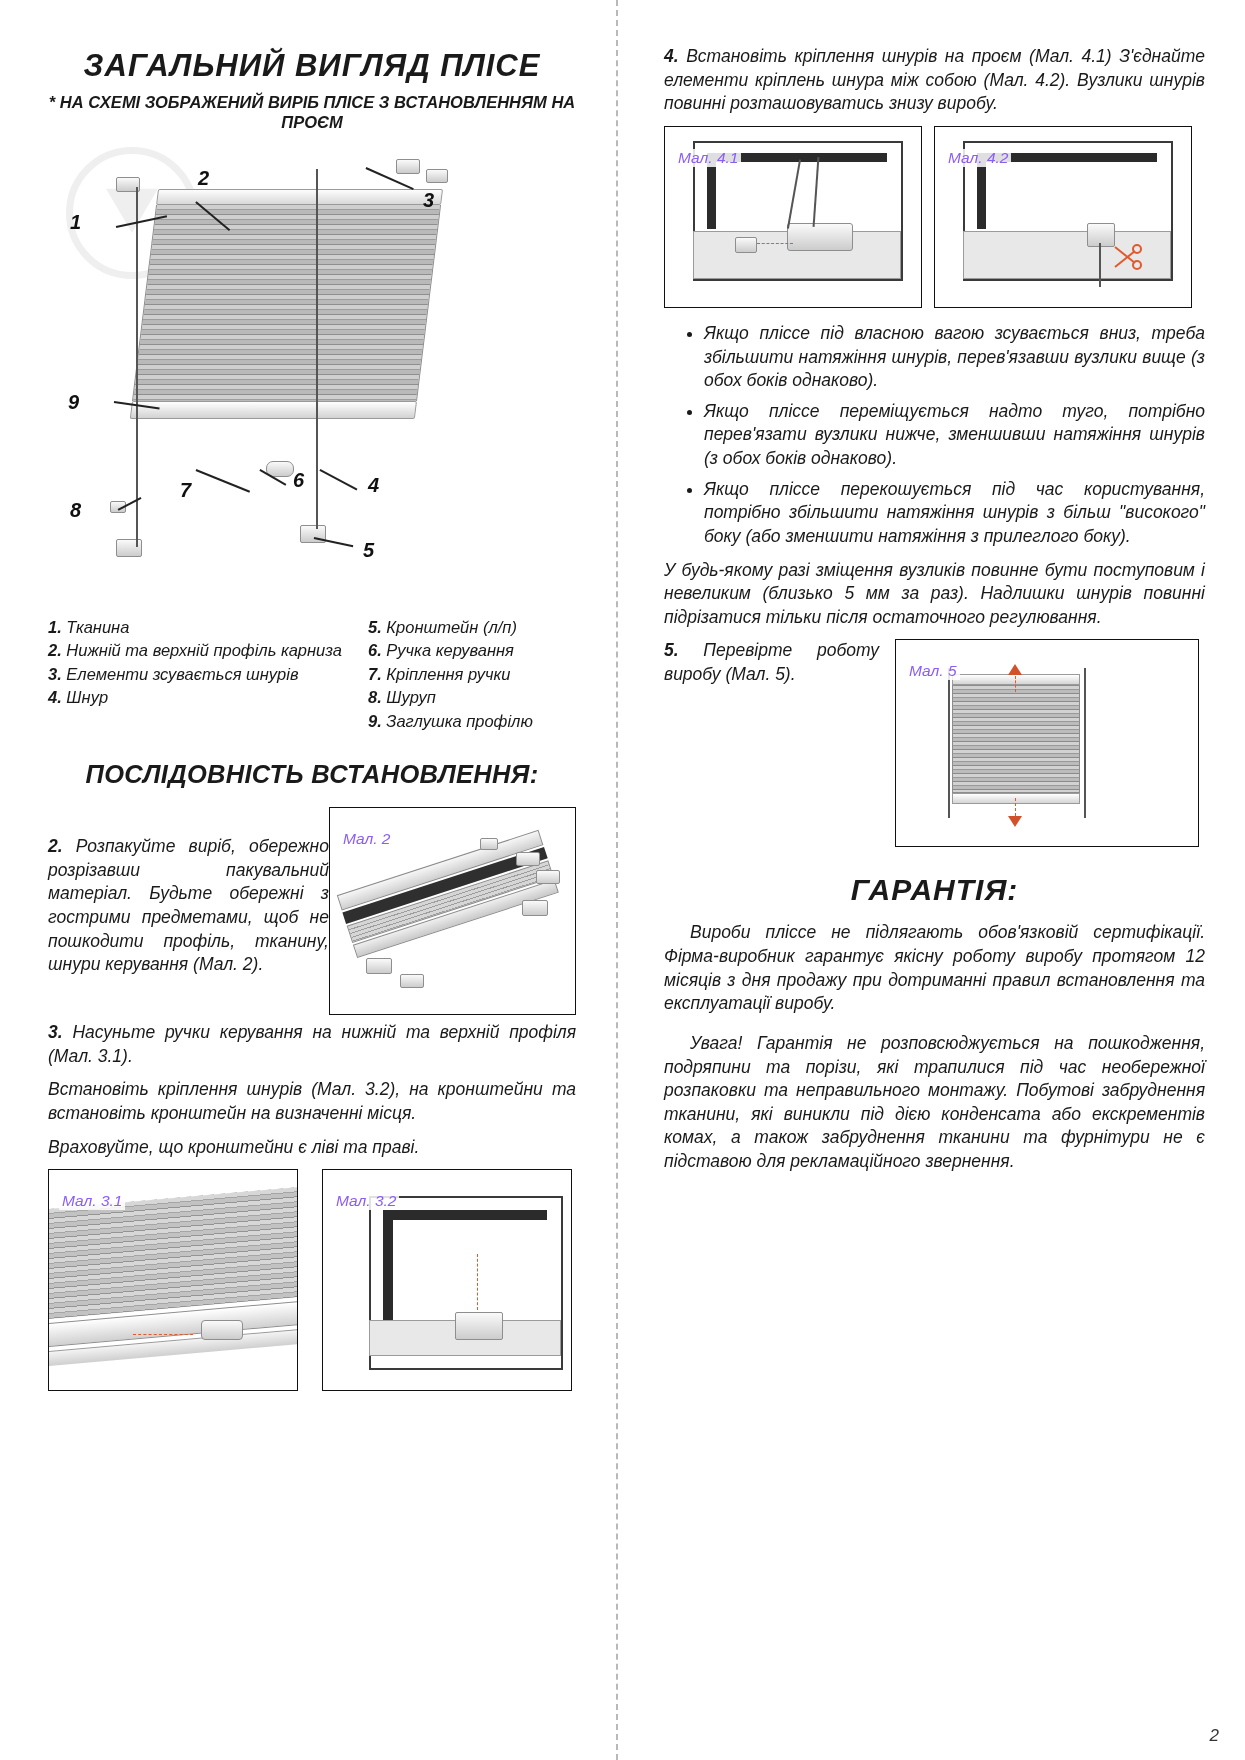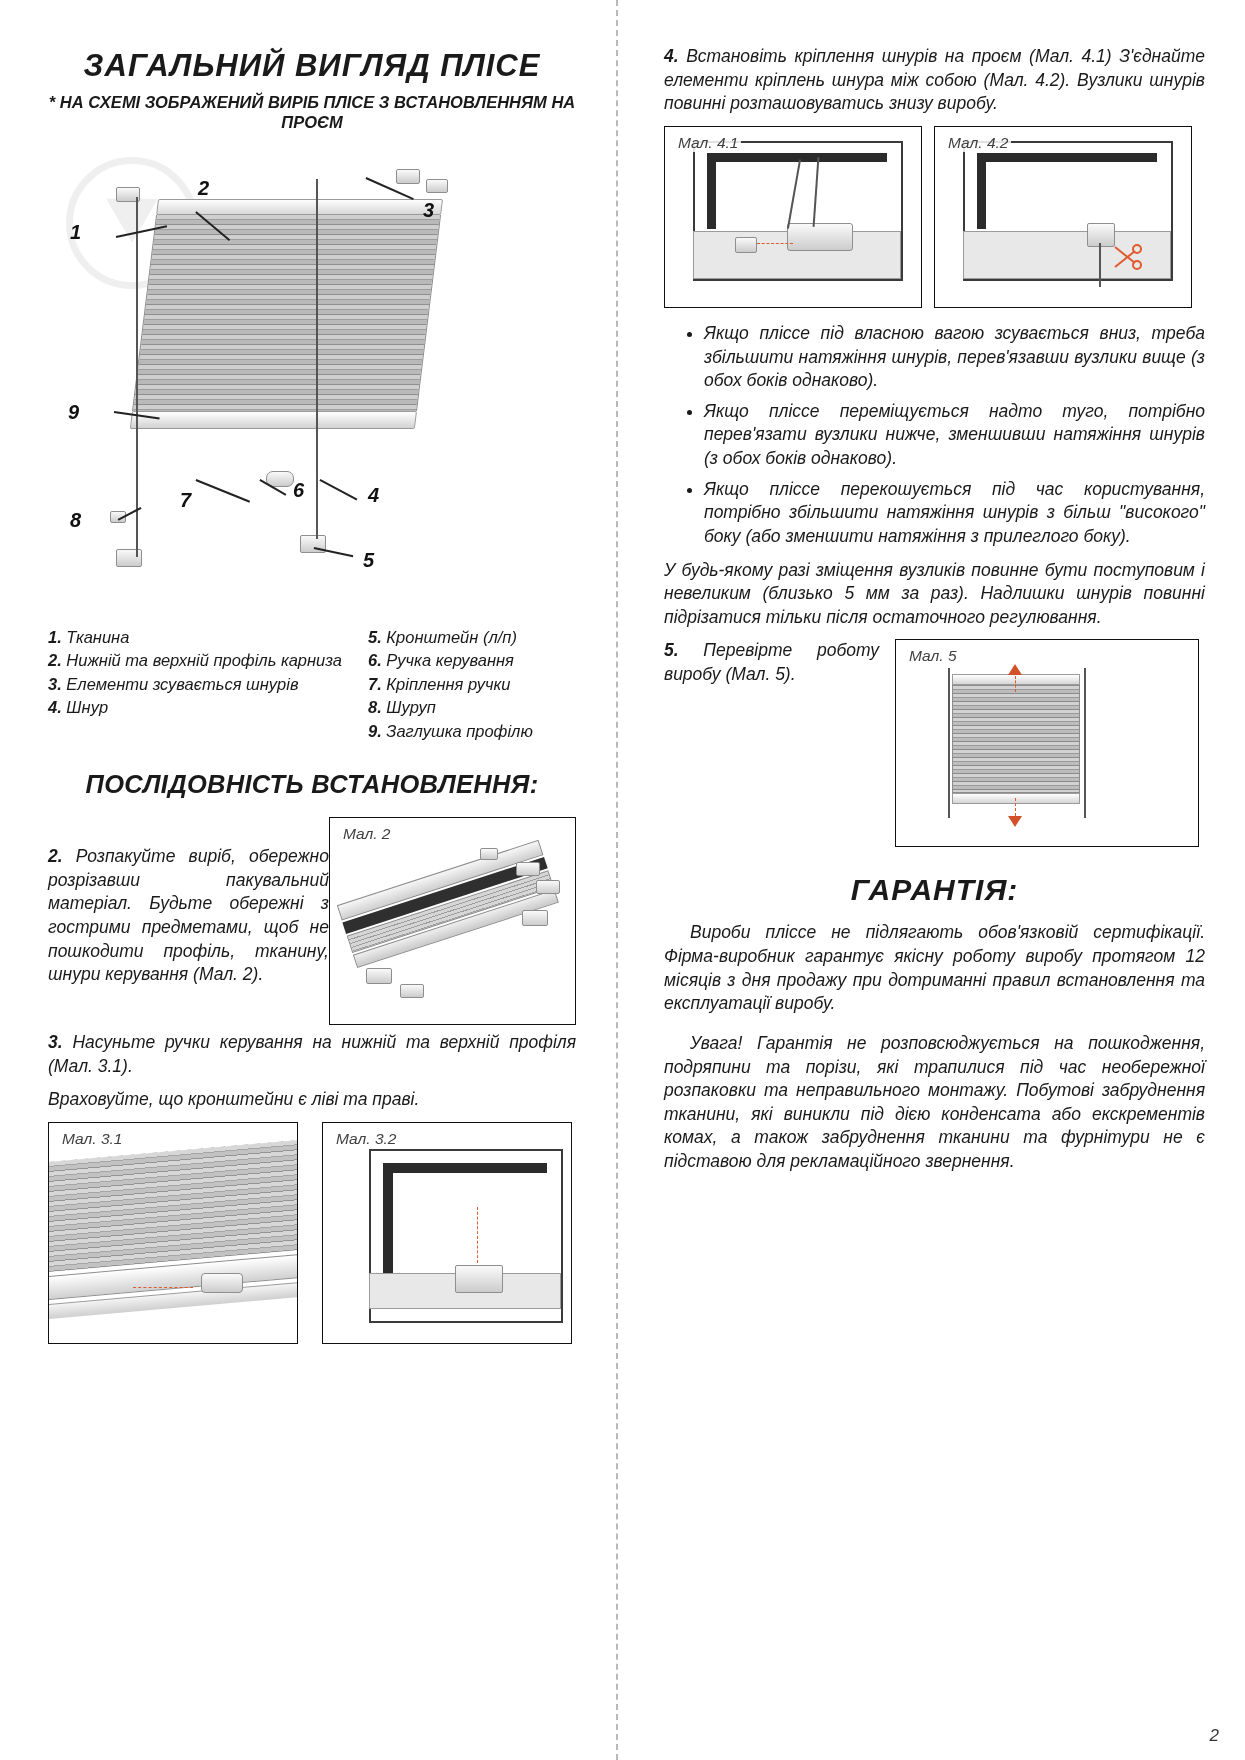--- a/index.html
+++ b/index.html
@@ -49,21 +49,21 @@
     text-align: center;
     letter-spacing: 1px;
     line-height: 1.15;
     margin: 18px 0 8px 0;
   }
   .subtitle {
     text-align: center;
     font-size: 16.5px;
     font-weight: bold;
     line-height: 1.25;
-    margin-bottom: 16px;
+    margin-bottom: 6px;
   }
   h2.section-title {
     font-size: 25.5px;
     font-weight: bold;
     text-align: center;
     margin: 26px 0 18px 0;
     letter-spacing: 0.3px;
   }
   h2.warranty-title {
     font-size: 30px;
@@ -193,23 +193,23 @@
   .figbox {
     border: 1.5px solid #111;
     position: relative;
     box-sizing: border-box;
     background: #fff;
     overflow: hidden;
   }
   .figcap {
     position: absolute;
     left: 10px;
-    top: 7px;
+    top: 22px;
     font-size: 15.5px;
-    color: #404040;
+    color: #8b5cf6;
     z-index: 5;
     background: rgba(255,255,255,0.85);
     padding: 0 3px;
   }
   .two-figs {
     display: flex;
     gap: 12px;
   }
 
   
@@ -401,20 +401,21 @@
         <div class="bracket" style="left:70px;top:166px;width:22px;height:12px;"></div>
         <div class="bracket" style="left:150px;top:30px;width:16px;height:10px;"></div>
       </div>
     </div>
 
     <div style="margin-top:6px;">
       <p class="body">
         <b>3.</b>
         <span>Насуньте ручки керування на нижній та верхній профіля (Мал. 3.1).</span>
       </p>
+      <p class="body">Встановіть кріплення шнурів (Мал. 3.2), на кронштейни та встановіть кронштейн на визначенні місця.</p>
       <p class="body">Враховуйте, що кронштейни є ліві та праві.</p>
 
       <div class="two-figs" style="margin-top:8px;gap:24px;">
         <div class="figbox" style="width:250px;height:222px;">
           <span class="figcap">Мал. 3.1</span>
           <div style="position:absolute;left:0;top:28px;width:250px;height:110px;background:repeating-linear-gradient(to bottom,#d7d7d7 0 4px,#a5a5a5 4px 5px,#c2c2c2 5px 9px,#949494 9px 10px);transform:skewY(-5deg);"></div>
           <div style="position:absolute;left:0;top:142px;width:250px;height:22px;background:linear-gradient(#ffffff,#d0d0d0);border-top:1px solid #8e8e8e;border-bottom:1px solid #8e8e8e;transform:skewY(-5deg);"></div>
           <div style="position:absolute;left:0;top:170px;width:250px;height:14px;background:linear-gradient(#f4f4f4,#cfcfcf);border-top:1px solid #9a9a9a;transform:skewY(-5deg);"></div>
           <div class="bracket" style="left:152px;top:150px;width:40px;height:18px;border-radius:4px;"></div>
           <div class="arrow-dashed" style="left:84px;top:164px;width:60px;"></div>

